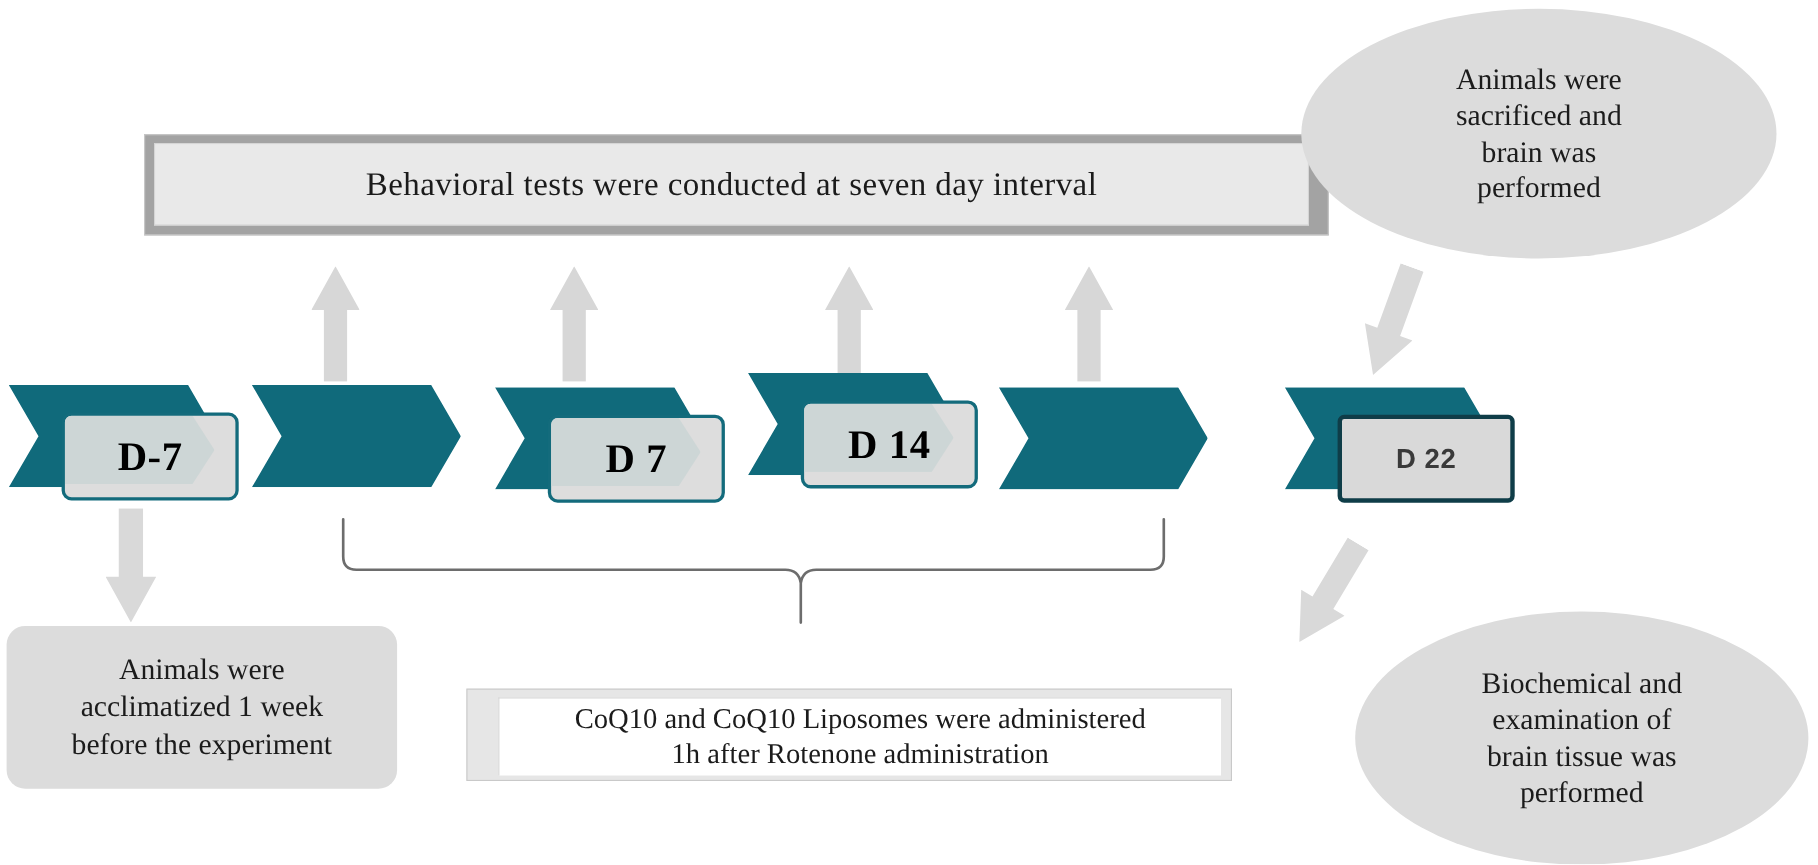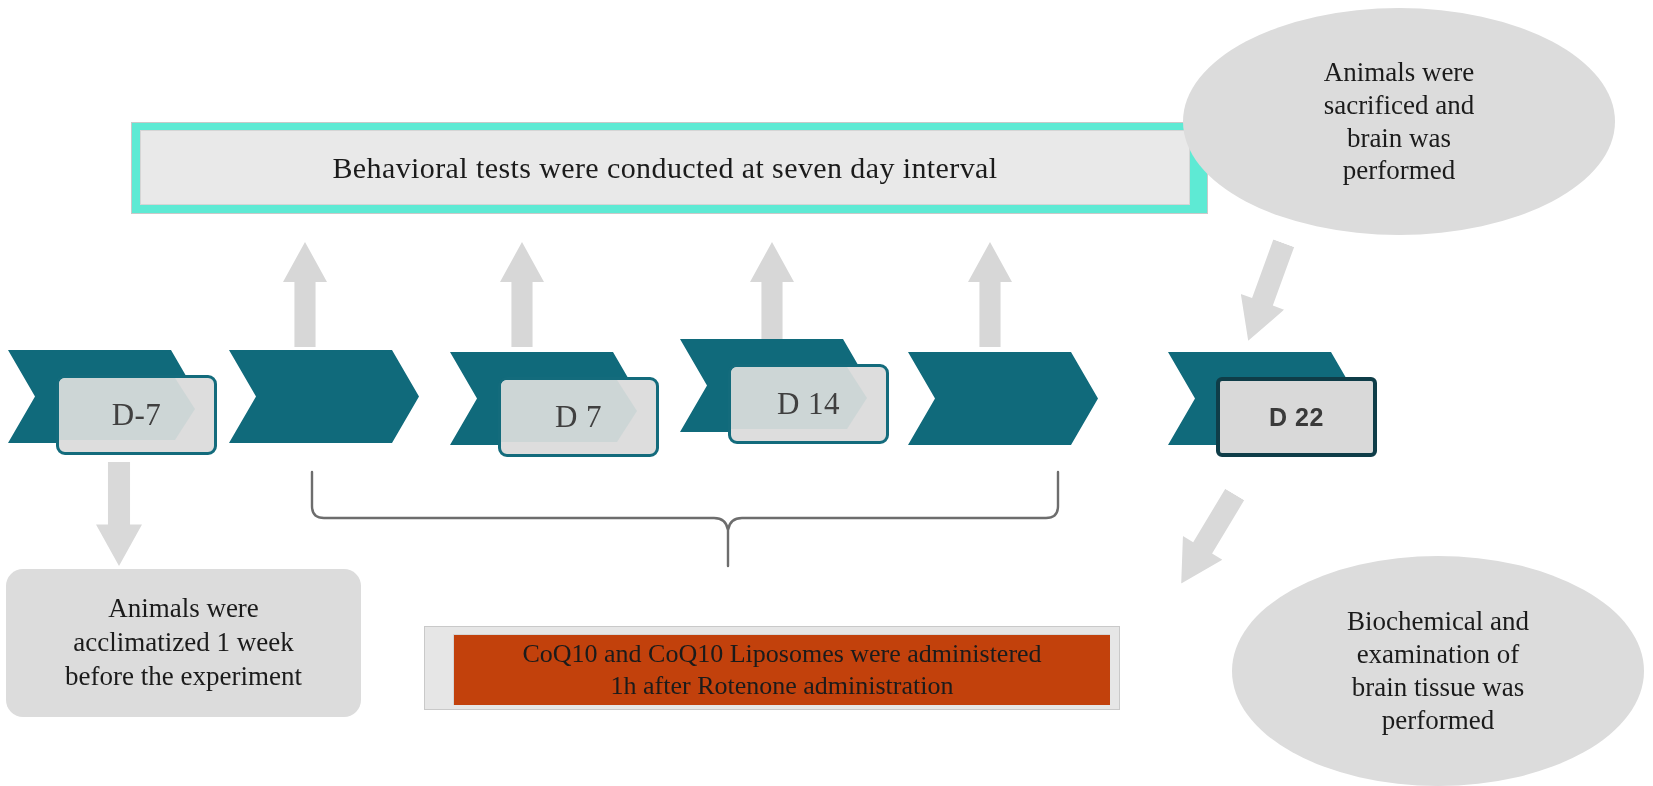--- a/index.html
+++ b/index.html
@@ -20,21 +20,21 @@
     overflow: hidden;
   }
 
   
   .banner-outer {
     position: absolute;
     left: 131px;
     top: 122px;
     width: 1077px;
     height: 92px;
-    background: #5eead4;
+    background: #a3a3a3;
     border: 1px solid #c9c9c9;
     box-sizing: border-box;
   }
   .banner-inner {
     position: absolute;
     left: 8px;
     top: 7px;
     right: 17px;
     bottom: 8px;
     background: #e9e9e9;
@@ -61,21 +61,21 @@
     background: #e6e6e6;
     border: 1px solid #c9c9c9;
     box-sizing: border-box;
   }
   .coq-inner {
     position: absolute;
     left: 9px;
     top: 7px;
     right: 9px;
     bottom: 4px;
-    background: #c2410c;
+    background: #ffffff;
     border-left: 1px solid #d5d5d5;
     border-top: 1px solid #d5d5d5;
     box-sizing: border-box;
     display: flex;
     flex-direction: column;
     align-items: center;
     justify-content: center;
     line-height: 1.22;
     margin-left: 19px;
   }
@@ -118,23 +118,23 @@
     top: 0;
     width: 136px;
     height: 62px;
     background: #cdd6d6;
     -webkit-clip-path: polygon(0 0, 116px 0, 136px 31px, 116px 62px, 0 62px);
     clip-path: polygon(0 0, 116px 0, 136px 31px, 116px 62px, 0 62px);
   }
   .node .plate .lbl {
     position: relative;
     z-index: 2;
-    font-size: 31px;
-    font-weight: normal;
-    color: #404040;
+    font-size: 37px;
+    font-weight: bold;
+    color: #000000;
     letter-spacing: 0.5px;
     white-space: nowrap;
   }
 
   
   .node.final .plate {
     background: #d9d9d9;
     border: 4px solid #0f3d48;
     border-radius: 6px;
   }

